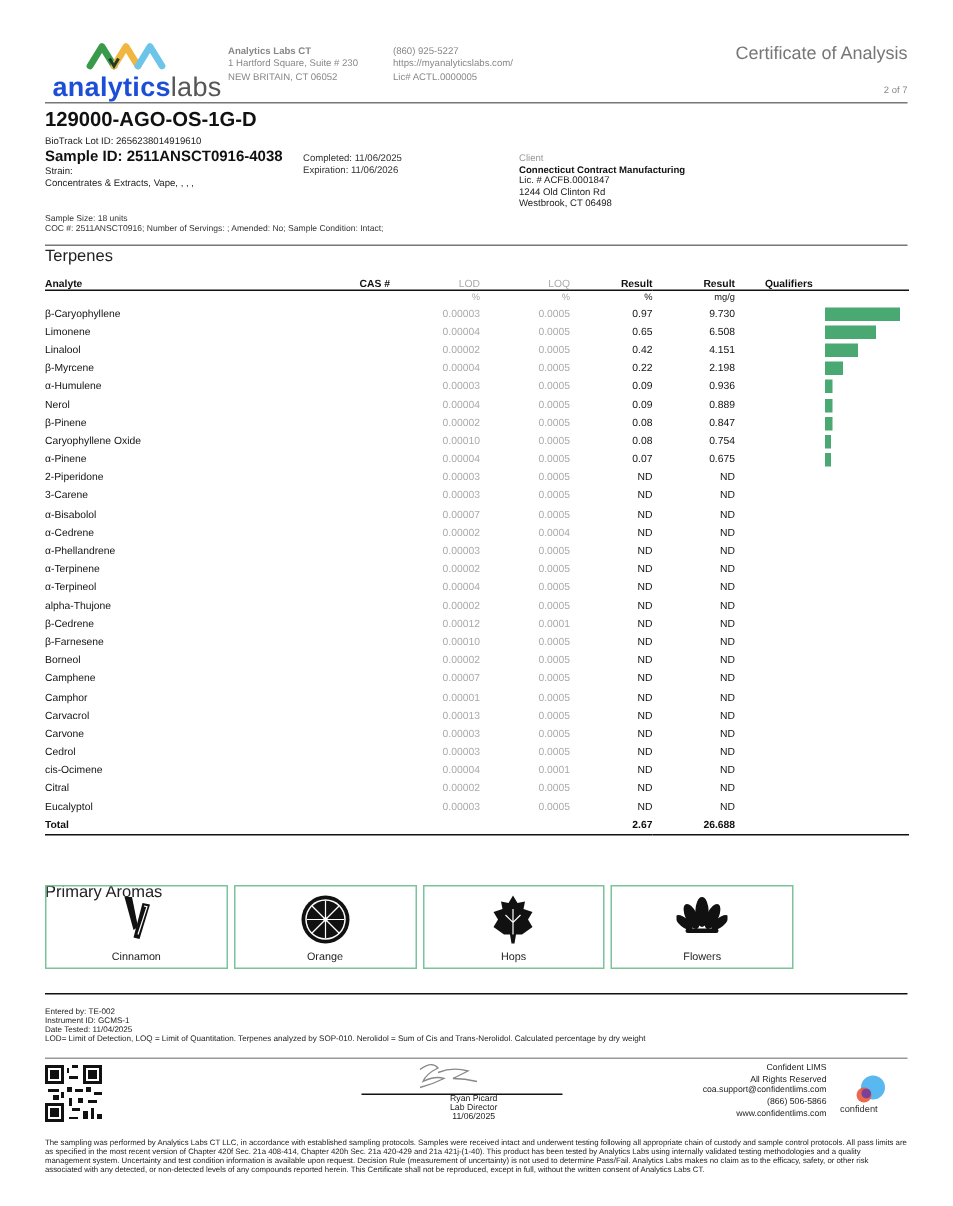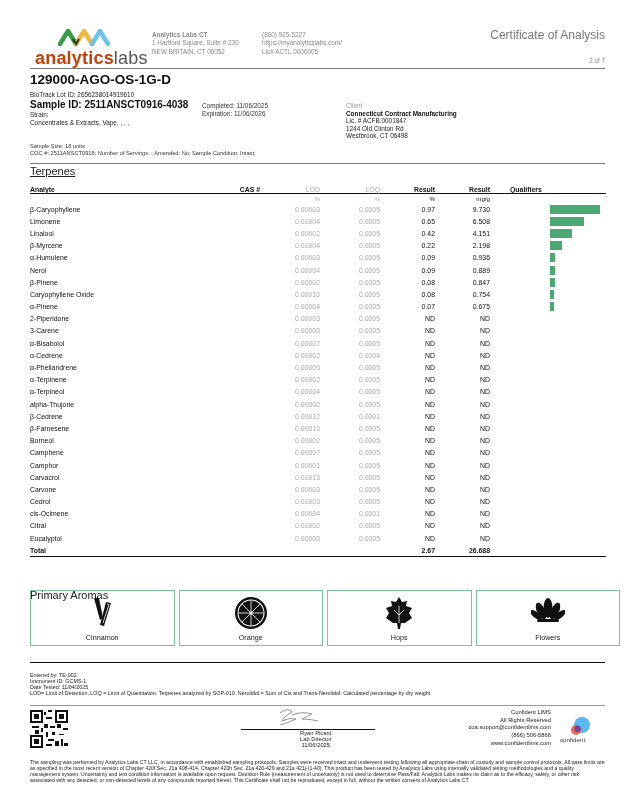--- a/index.html
+++ b/index.html
@@ -2,21 +2,21 @@
 <html><head>
 <meta charset="utf-8">
 <style>
   * { box-sizing: border-box; margin: 0; padding: 0; }
   html, body { width: 635px; height: 804px; background: #ffffff; overflow: hidden; }
   body { font-family: "Liberation Sans", "DejaVu Sans", sans-serif; color: #111; position: relative; }
 
   .logo { position: absolute; left: 30px; top: 26px; width: 110px; height: 44px; }
   .logo svg { position: absolute; left: 26px; top: 0; }
   .logo-text { position: absolute; left: 5px; top: 22px; font-size: 18px; letter-spacing: 0.2px; }
-  .logo-text .a { color: #c2410c; font-weight: bold; }
+  .logo-text .a { color: #1d4ed8; font-weight: bold; }
   .logo-text .b { color: #555; }
 
   .lab-info { position: absolute; left: 152px; top: 31px; font-size: 6.4px; line-height: 8.3px; color: #888; }
   .lab-info .name { font-weight: bold; color: #888; }
   .lab-contact { position: absolute; left: 262px; top: 31px; font-size: 6.4px; line-height: 8.3px; color: #888; }
   .coa-title { position: absolute; right: 30px; top: 28px; font-size: 12px; color: #777; }
   .page-num { position: absolute; right: 30px; top: 57px; font-size: 6.3px; color: #888; }
   .hdr-rule { position: absolute; left: 30px; right: 30px; top: 68px; border-top: 1px solid #777; }
 
   .batch { position: absolute; left: 30px; top: 72px; font-size: 13.5px; font-weight: bold; color: #111; }
@@ -36,21 +36,21 @@
   table.terp th { font-weight: bold; text-align: right; padding: 0; height: 11px; vertical-align: bottom; border-bottom: 1px solid #111; }
   table.terp th.l { text-align: left; }
   table.terp th.gray { color: #aaa; font-weight: normal; }
   table.terp td { padding: 0; height: 12.2px; text-align: right; color: #111; }
   table.terp td.l { text-align: left; }
   table.terp td.gray { color: #aaa; }
   table.terp tr.units td { height: 10px; font-size: 6.2px; }
   table.terp tr.total td { font-weight: bold; border-bottom: 1px solid #111; }
   .bar { height: 9px; background: #4aa872; margin-left: 20px; }
 
-  .aromas { position: absolute; left: 30px; top: 590px; width: 590px; height: 56px; display: flex; gap: 4px; }
+  .aromas { position: absolute; left: 30px; top: 590px; width: 499px; height: 56px; display: flex; gap: 4px; }
   .aroma { flex: 1; border: 1px solid #7cc29a; position: relative; }
   .aroma svg { position: absolute; left: 50%; top: 5px; transform: translateX(-50%); }
   .aroma .lbl { position: absolute; left: 0; right: 0; bottom: 3px; text-align: center; font-size: 7.2px; color: #222; }
 
   .foot-rule1 { position: absolute; left: 30px; right: 30px; top: 662px; border-top: 1px solid #111; }
   .foot-notes { position: absolute; left: 30px; top: 672px; font-size: 5.4px; line-height: 6.1px; color: #222; }
   .foot-rule2 { position: absolute; left: 30px; right: 30px; top: 705px; border-top: 1px solid #999; }
 
   .qr { position: absolute; left: 30px; top: 710px; width: 38px; height: 38px; }
   .sig { position: absolute; left: 240px; top: 707px; width: 85px; height: 22px; }
@@ -106,21 +106,21 @@
   <div>Lic. # ACFB.0001847</div>
   <div>1244 Old Clinton Rd</div>
   <div>Westbrook, CT 06498</div>
 </div>
 <div class="sample-meta">
   <div>Sample Size: 18 units</div>
   <div>COC #: 2511ANSCT0916; Number of Servings: ; Amended: No; Sample Condition: Intact;</div>
 </div>
 <div class="meta-rule"></div>
 
-<div class="section-title" style="top:165px;text-decoration:underline;">Terpenes</div>
+<div class="section-title" style="top:165px;">Terpenes</div>
 
 <table class="terp">
   <colgroup>
     <col style="width:180px">
       <col style="width:50px">
       <col style="width:60px">
       <col style="width:60px">
       <col style="width:55px">
       <col style="width:55px">
       <col style="width:116px">

